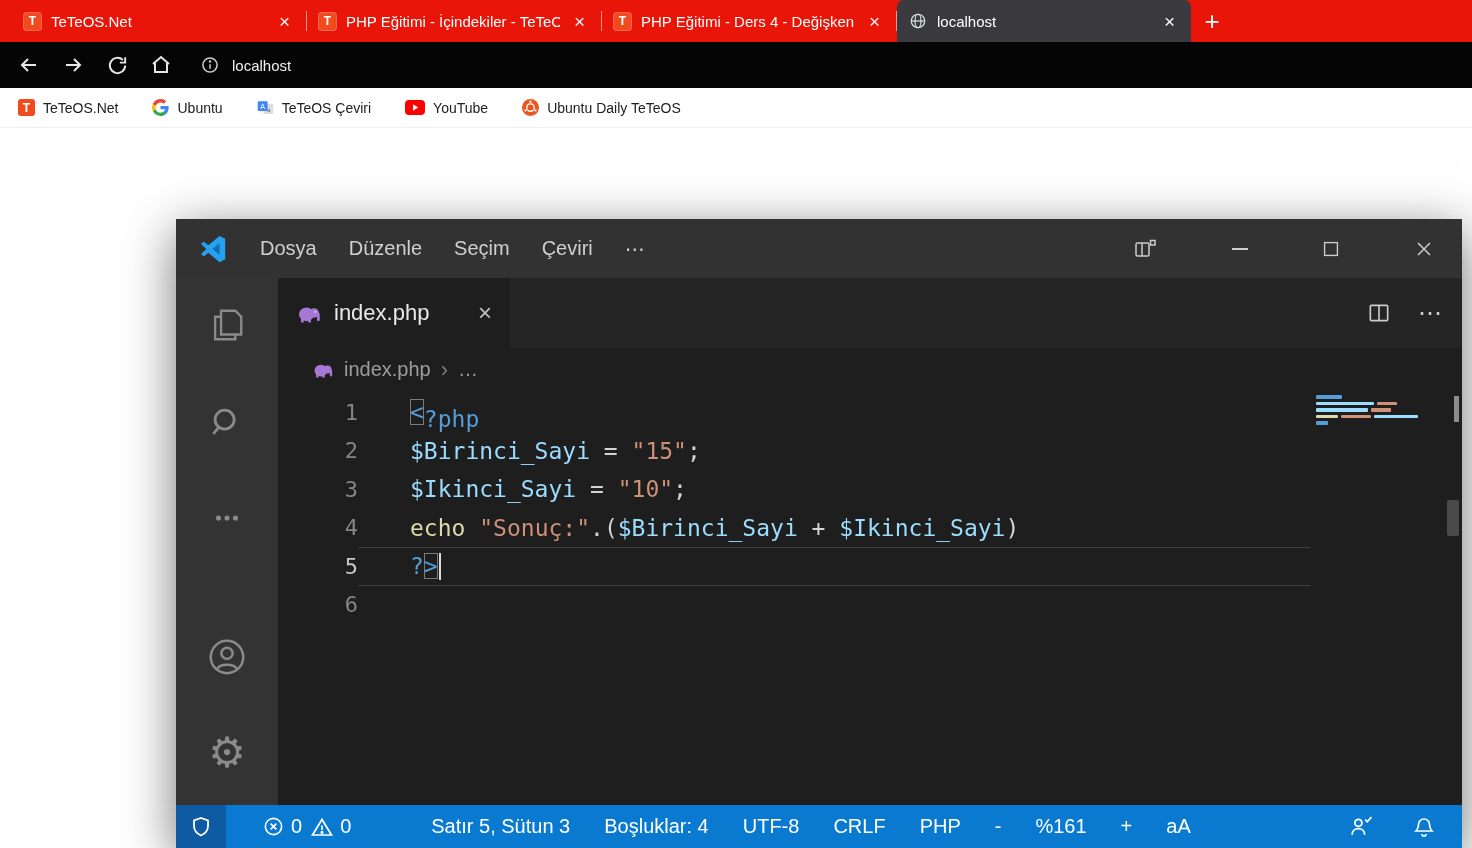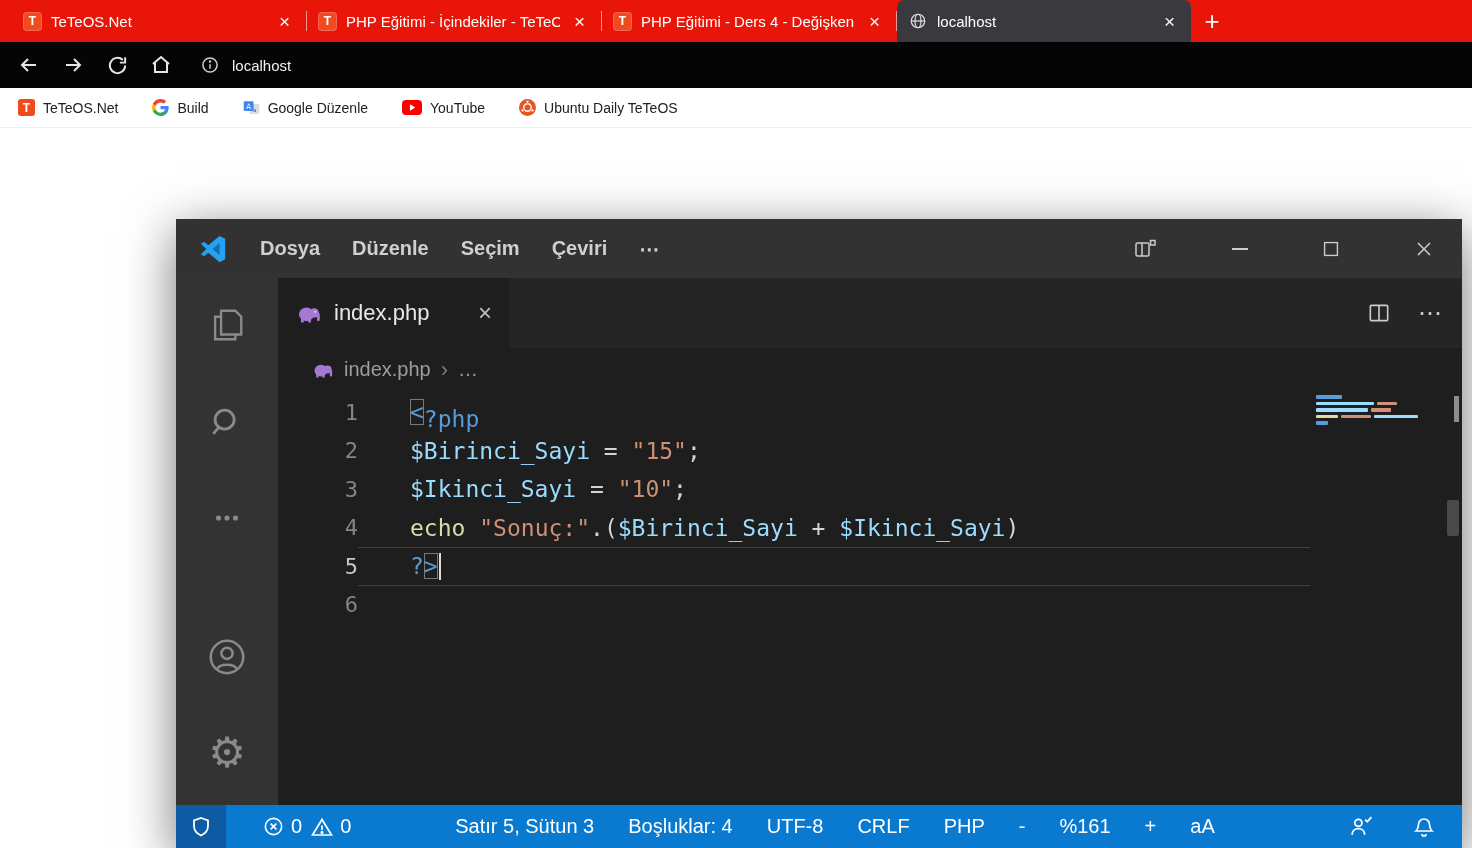--- a/index.html
+++ b/index.html
@@ -24,21 +24,21 @@
   .bookmarks { height:40px; background:#fff; display:flex; align-items:center; gap:34px; padding:0 18px;
                font-size:14px; color:#202124; border-bottom:1px solid #f0f0f0; }
   .bookmark { display:flex; align-items:center; gap:8px; }
   .page-output { position:absolute; left:22px; top:148px; font-family:"Liberation Serif", serif; font-size:38px; color:#000; }
 
   
   .vscode { position:absolute; left:176px; top:219px; width:1286px; height:629px; background:#1e1e1e;
             box-shadow:0 12px 48px rgba(0,0,0,.55); color:#ccc; }
   .vs-titlebar { position:relative; height:59px; background:#323233; display:flex; align-items:center; }
   .vs-logo { margin:0 16px 0 22px; display:flex; }
-  .vs-menu { display:flex;font-weight:bold; }
+  .vs-menu { display:flex; }
   .vs-menu-item { padding:0 16px; font-size:20px; color:#cfcfcf; }
   .vs-window-title { position:absolute; left:655px; top:0; height:59px; display:flex; align-items:center; font-size:20px; color:#c5c5c5; }
   .vs-ctrl { position:absolute; top:0; width:46px; height:59px; display:flex; align-items:center; justify-content:center; }
   .minimize-line { width:16px; height:2px; background:#ccc; }
 
   .vs-activitybar { position:absolute; left:0; top:59px; width:102px; bottom:43px; background:#333333; }
   .ab-icon { position:absolute; left:0; width:102px; height:56px; display:flex; align-items:center; justify-content:center; color:#8a8a8a; }
   .gear-glyph { font-size:42px; color:#8a8a8a; line-height:1; }
 
   .vs-tabbar { position:absolute; left:102px; top:59px; right:0; height:70px; background:#252526; }
@@ -68,21 +68,21 @@
   .mm-row { display:flex; gap:3px; margin-bottom:3px; }
   .mm-bar { height:3.5px; border-radius:1px; }
   .scroll-thumb { position:absolute; right:3px; top:109px; width:12px; height:36px; background:#4a4a4a; border-radius:2px; }
   .overview-mark { position:absolute; right:3px; top:5px; width:5px; height:26px; background:#8d8d8d; }
 
   .vs-statusbar { position:absolute; left:0; right:0; bottom:0; height:43px; background:#0a7ad1;
                   display:flex; align-items:center; color:#fff; font-size:20px; }
   .sb-remote { width:50px; height:43px; background:#0e5ba3; display:flex; align-items:center; justify-content:center; flex:none; }
   .sb-problems { display:flex; align-items:center; gap:8px; margin-left:36px; }
   .sb-problems .grp { display:flex; align-items:center; gap:6px; }
-  .sb-items { display:flex; align-items:center; gap:34px; margin-left:104px; }
+  .sb-items { display:flex; align-items:center; gap:34px; margin-left:80px; }
   .sb-right { display:flex; align-items:center; gap:38px; margin-left:auto; margin-right:26px; }
   .sb-item { white-space:nowrap; }
 </style>
 </head>
 <body>
 
 <div class="screen">
 
   <div class="tabstrip" style="background: rgb(232, 21, 8);">
     <div class="tab">
@@ -161,32 +161,32 @@
     </div>
     <div class="bookmark">
       <span style="display:flex;">
         <svg width="17" height="17" viewBox="0 0 24 24">
             <path fill="#4285F4" d="M23.5 12.3c0-.8-.1-1.6-.2-2.3H12v4.5h6.5c-.3 1.5-1.2 2.7-2.4 3.6v3h3.9c2.2-2.1 3.5-5.2 3.5-8.8z"></path>
             <path fill="#34A853" d="M12 24c3.2 0 6-1.1 7.9-2.9l-3.9-3c-1 .7-2.4 1.2-4 1.2-3.1 0-5.8-2.1-6.7-5H1.3v3.1C3.3 21.3 7.3 24 12 24z"></path>
             <path fill="#FBBC05" d="M5.3 14.3c-.3-.7-.4-1.5-.4-2.3s.1-1.6.4-2.3V6.6H1.3C.5 8.2 0 10.1 0 12s.5 3.8 1.3 5.4l4-3.1z"></path>
             <path fill="#EA4335" d="M12 4.8c1.8 0 3.3.6 4.6 1.8L20 3.2C18 1.2 15.2 0 12 0 7.3 0 3.3 2.7 1.3 6.6l4 3.1c.9-2.9 3.6-4.9 6.7-4.9z"></path>
           </svg>
       </span>
-      <span>Build</span>
+      <span>Ubuntu</span>
     </div>
     <div class="bookmark">
       <span style="display:flex;">
         <svg width="17" height="17" viewBox="0 0 24 24">
             <rect x="9" y="7" width="14" height="14" rx="2" fill="#dadce0"></rect>
             <rect x="1" y="3" width="14" height="14" rx="2" fill="#4285F4"></rect>
             <text x="8" y="14" font-size="10" fill="#fff" text-anchor="middle" font-family="DejaVu Sans">A</text>
             <text x="16.5" y="18.5" font-size="8" fill="#5f6368" text-anchor="middle" font-family="DejaVu Sans">a</text>
           </svg>
       </span>
-      <span>Google Düzenle</span>
+      <span>TeTeOS Çeviri</span>
     </div>
     <div class="bookmark">
       <span style="display:flex;">
         <svg width="20" height="15" viewBox="0 0 20 15">
             <rect width="20" height="15" rx="4" fill="#f00"></rect>
             <path d="M8 4.3l5.2 3.2L8 10.7z" fill="#fff"></path>
           </svg>
       </span>
       <span>YouTube</span>
     </div>

